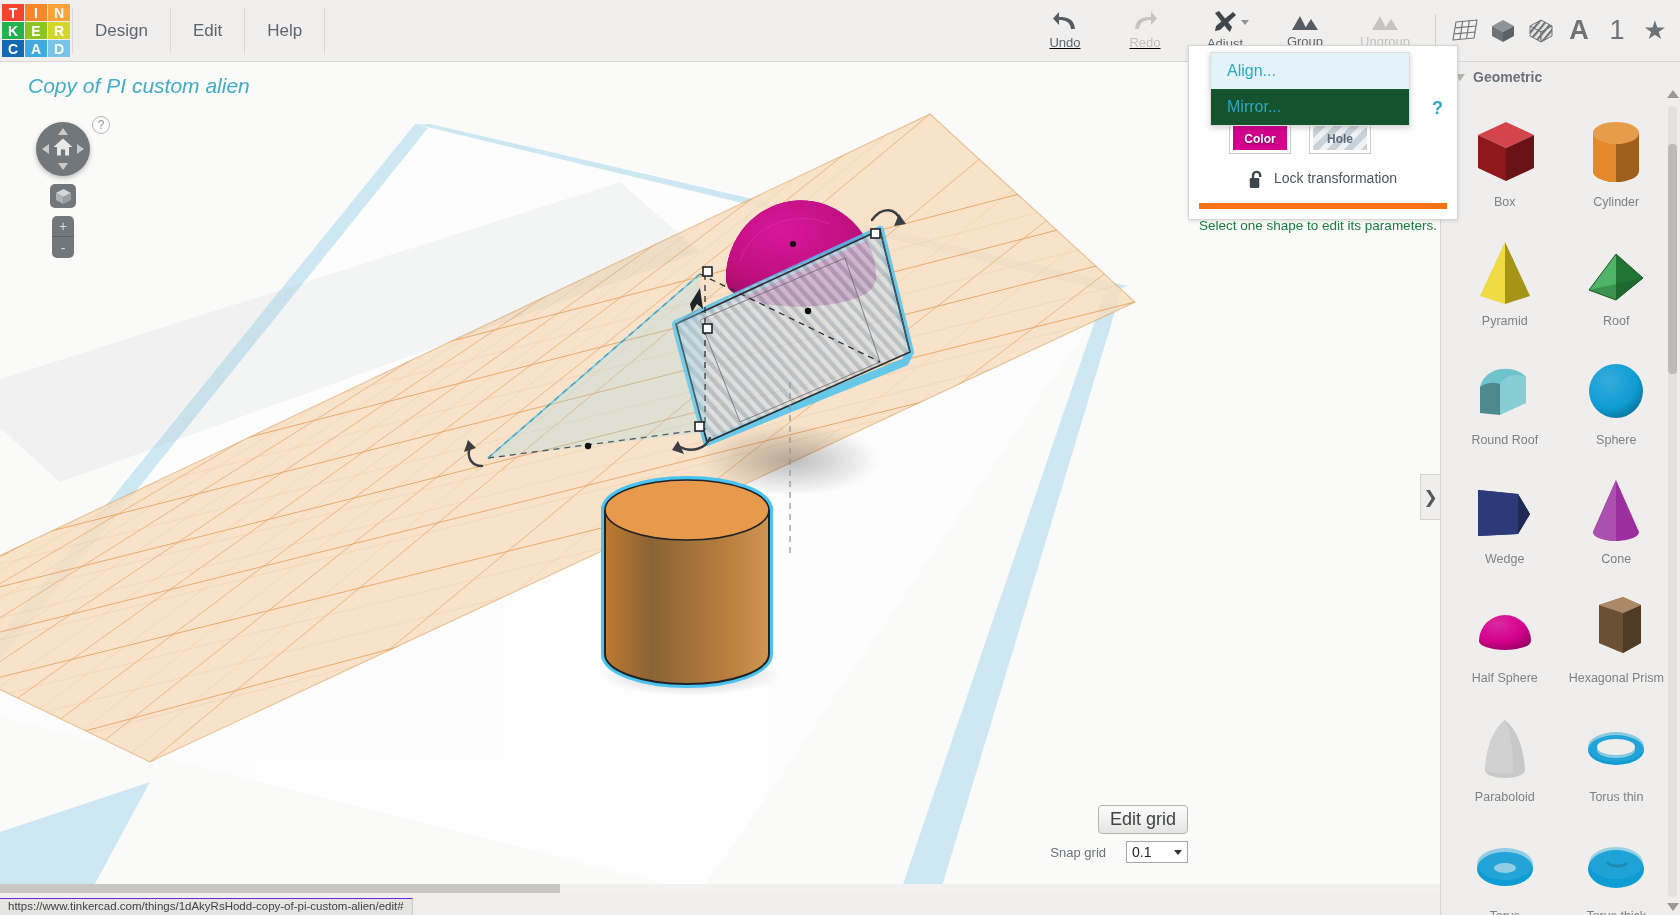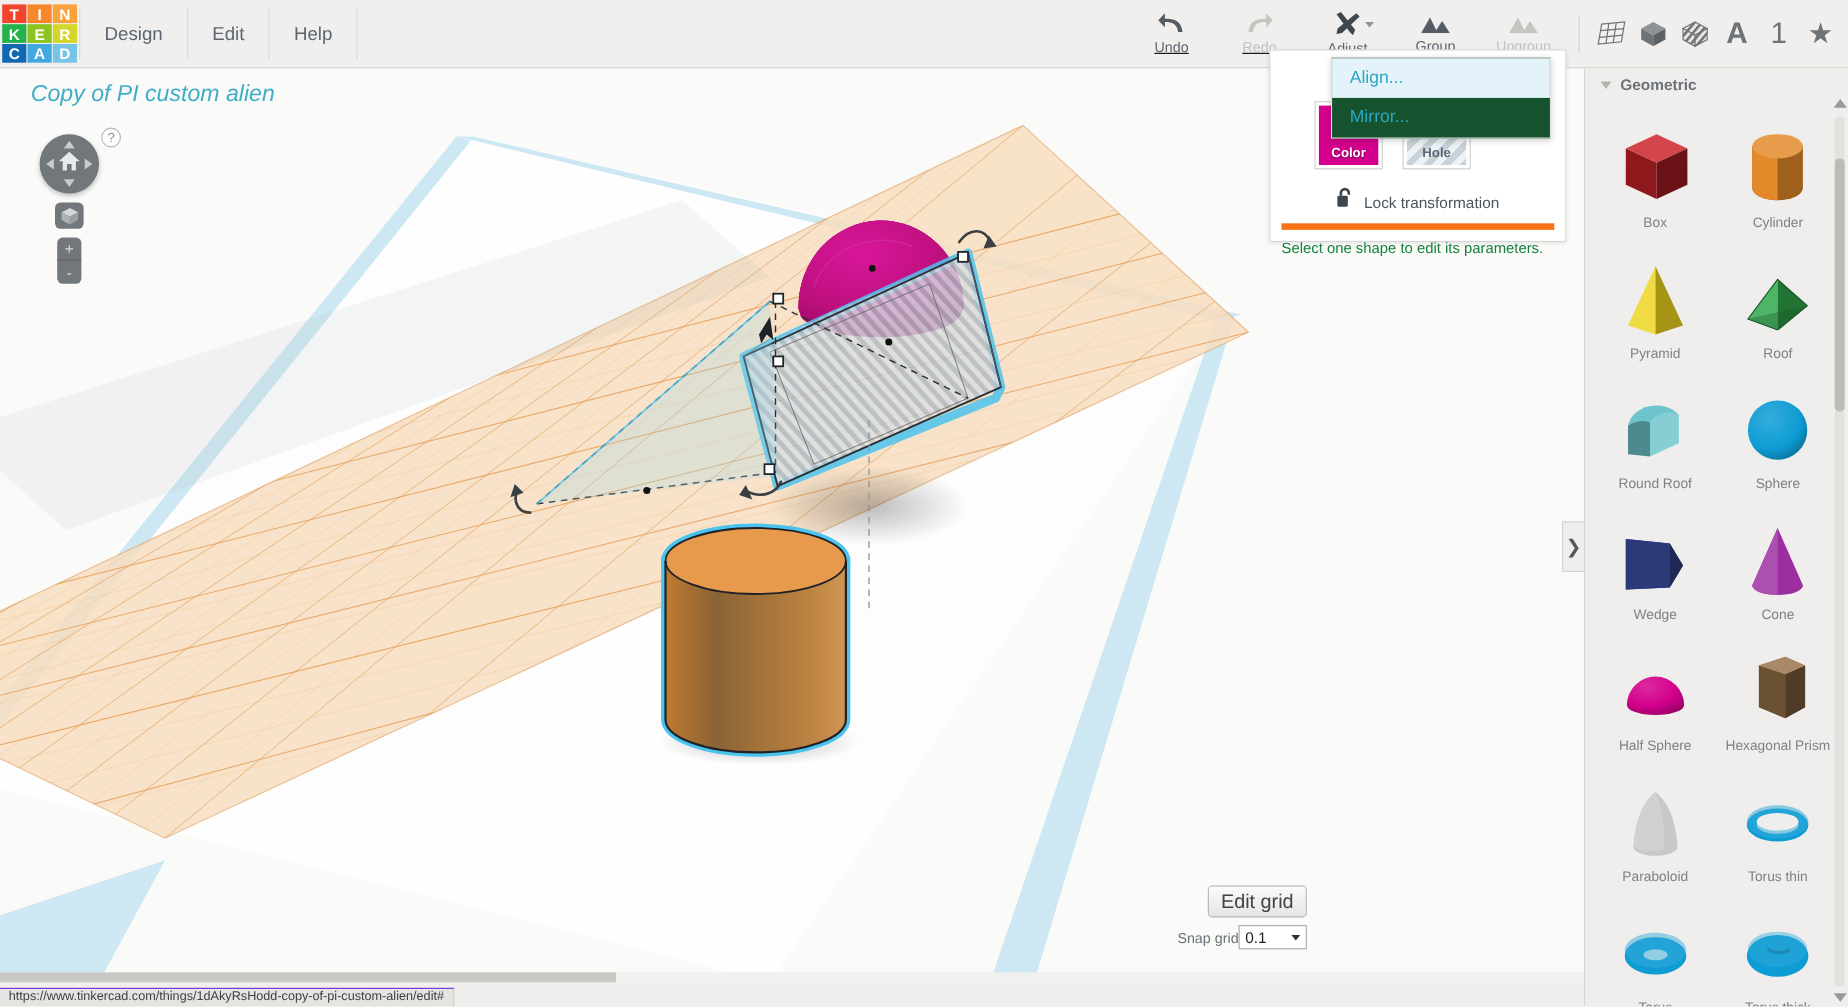--- a/index.html
+++ b/index.html
@@ -64,21 +64,21 @@
     background: #14532d; border: 1px solid #ddd;
     box-shadow: 0 2px 6px rgba(0,0,0,.18); z-index: 60;
   }
   .adjust-menu .row {
     padding: 9px 16px; font-size: 16px; color: #2aa8c4; cursor: pointer;
   }
   .adjust-menu .row.active { background: #e4f3f9; }
 
   
   .inspector {
-    position: absolute; left: 1154px; top: 45px; width: 270px; height: 175px;
+    position: absolute; left: 1188px; top: 45px; width: 270px; height: 175px;
     background: #fff; border: 1px solid #d8d6d3;
     box-shadow: 0 1px 4px rgba(0,0,0,.12); z-index: 50;
   }
   .insp-swatches { display: flex; gap: 18px; padding: 46px 0 0 40px; }
   .swatch {
     width: 62px; height: 62px; border: 1px solid #ccc; background: #fff;
     display: flex; flex-direction: column; justify-content: flex-end;
     align-items: center; cursor: pointer; padding: 3px; position: relative;
   }
   .swatch .fill {
@@ -87,21 +87,21 @@
   .swatch .txt {
     position: relative; font-size: 12px; font-weight: bold; color: #fff;
     text-shadow: 0 1px 2px rgba(0,0,0,.5); margin-bottom: 4px;
   }
   .swatch.hole .txt { color: #5b6a78; text-shadow: none; }
   .insp-help {
     position: absolute; right: 14px; top: 52px; color: #2aa8c4;
     font-size: 18px; font-weight: bold; cursor: pointer;
   }
   .insp-lock {
-    display: flex; align-items: flex-end; justify-content: center; gap: 9px;
+    display: flex; align-items: flex-start; justify-content: center; gap: 9px;
     margin-top: 16px; font-size: 14px; color: #4a5560; cursor: pointer;
   }
   .insp-note {
     border-top: 6px solid #f97316; margin: 11px 10px 0 10px;
     padding-top: 9px; font-size: 13.5px; color: #15803d;
   }
 
   
   .shapes-panel {
     position: absolute; right: 0; top: 62px; width: 240px; bottom: 0;
@@ -209,21 +209,21 @@
   
   .grid-ctrls {
     position: absolute; right: 252px; bottom: 30px; z-index: 25;
     display: flex; flex-direction: column; align-items: flex-end; gap: 7px;
   }
   .edit-grid-btn {
     padding: 3px 11px; font-size: 18px; color: #3c4349;
     background: linear-gradient(#fbfbfb,#e6e5e3);
     border: 1px solid #b6b4b1; border-radius: 4px; cursor: pointer;
   }
-  .snap-row { display: flex; align-items: center; gap: 0; }
+  .snap-row { display: flex; align-items: center; gap: 20px; }
   .snap-row .lbl { font-size: 13px; color: #6b7279; }
   .snap-select {
     width: 62px; height: 22px; background: #fff; border: 1px solid #a9a7a4;
     font-size: 14px; color: #1d2227; display: flex; align-items: center;
     justify-content: space-between; padding: 0 5px; cursor: pointer;
   }
   .snap-select .cv {
     width: 0; height: 0; border-left: 4px solid transparent;
     border-right: 4px solid transparent; border-top: 5px solid #333;
   }

